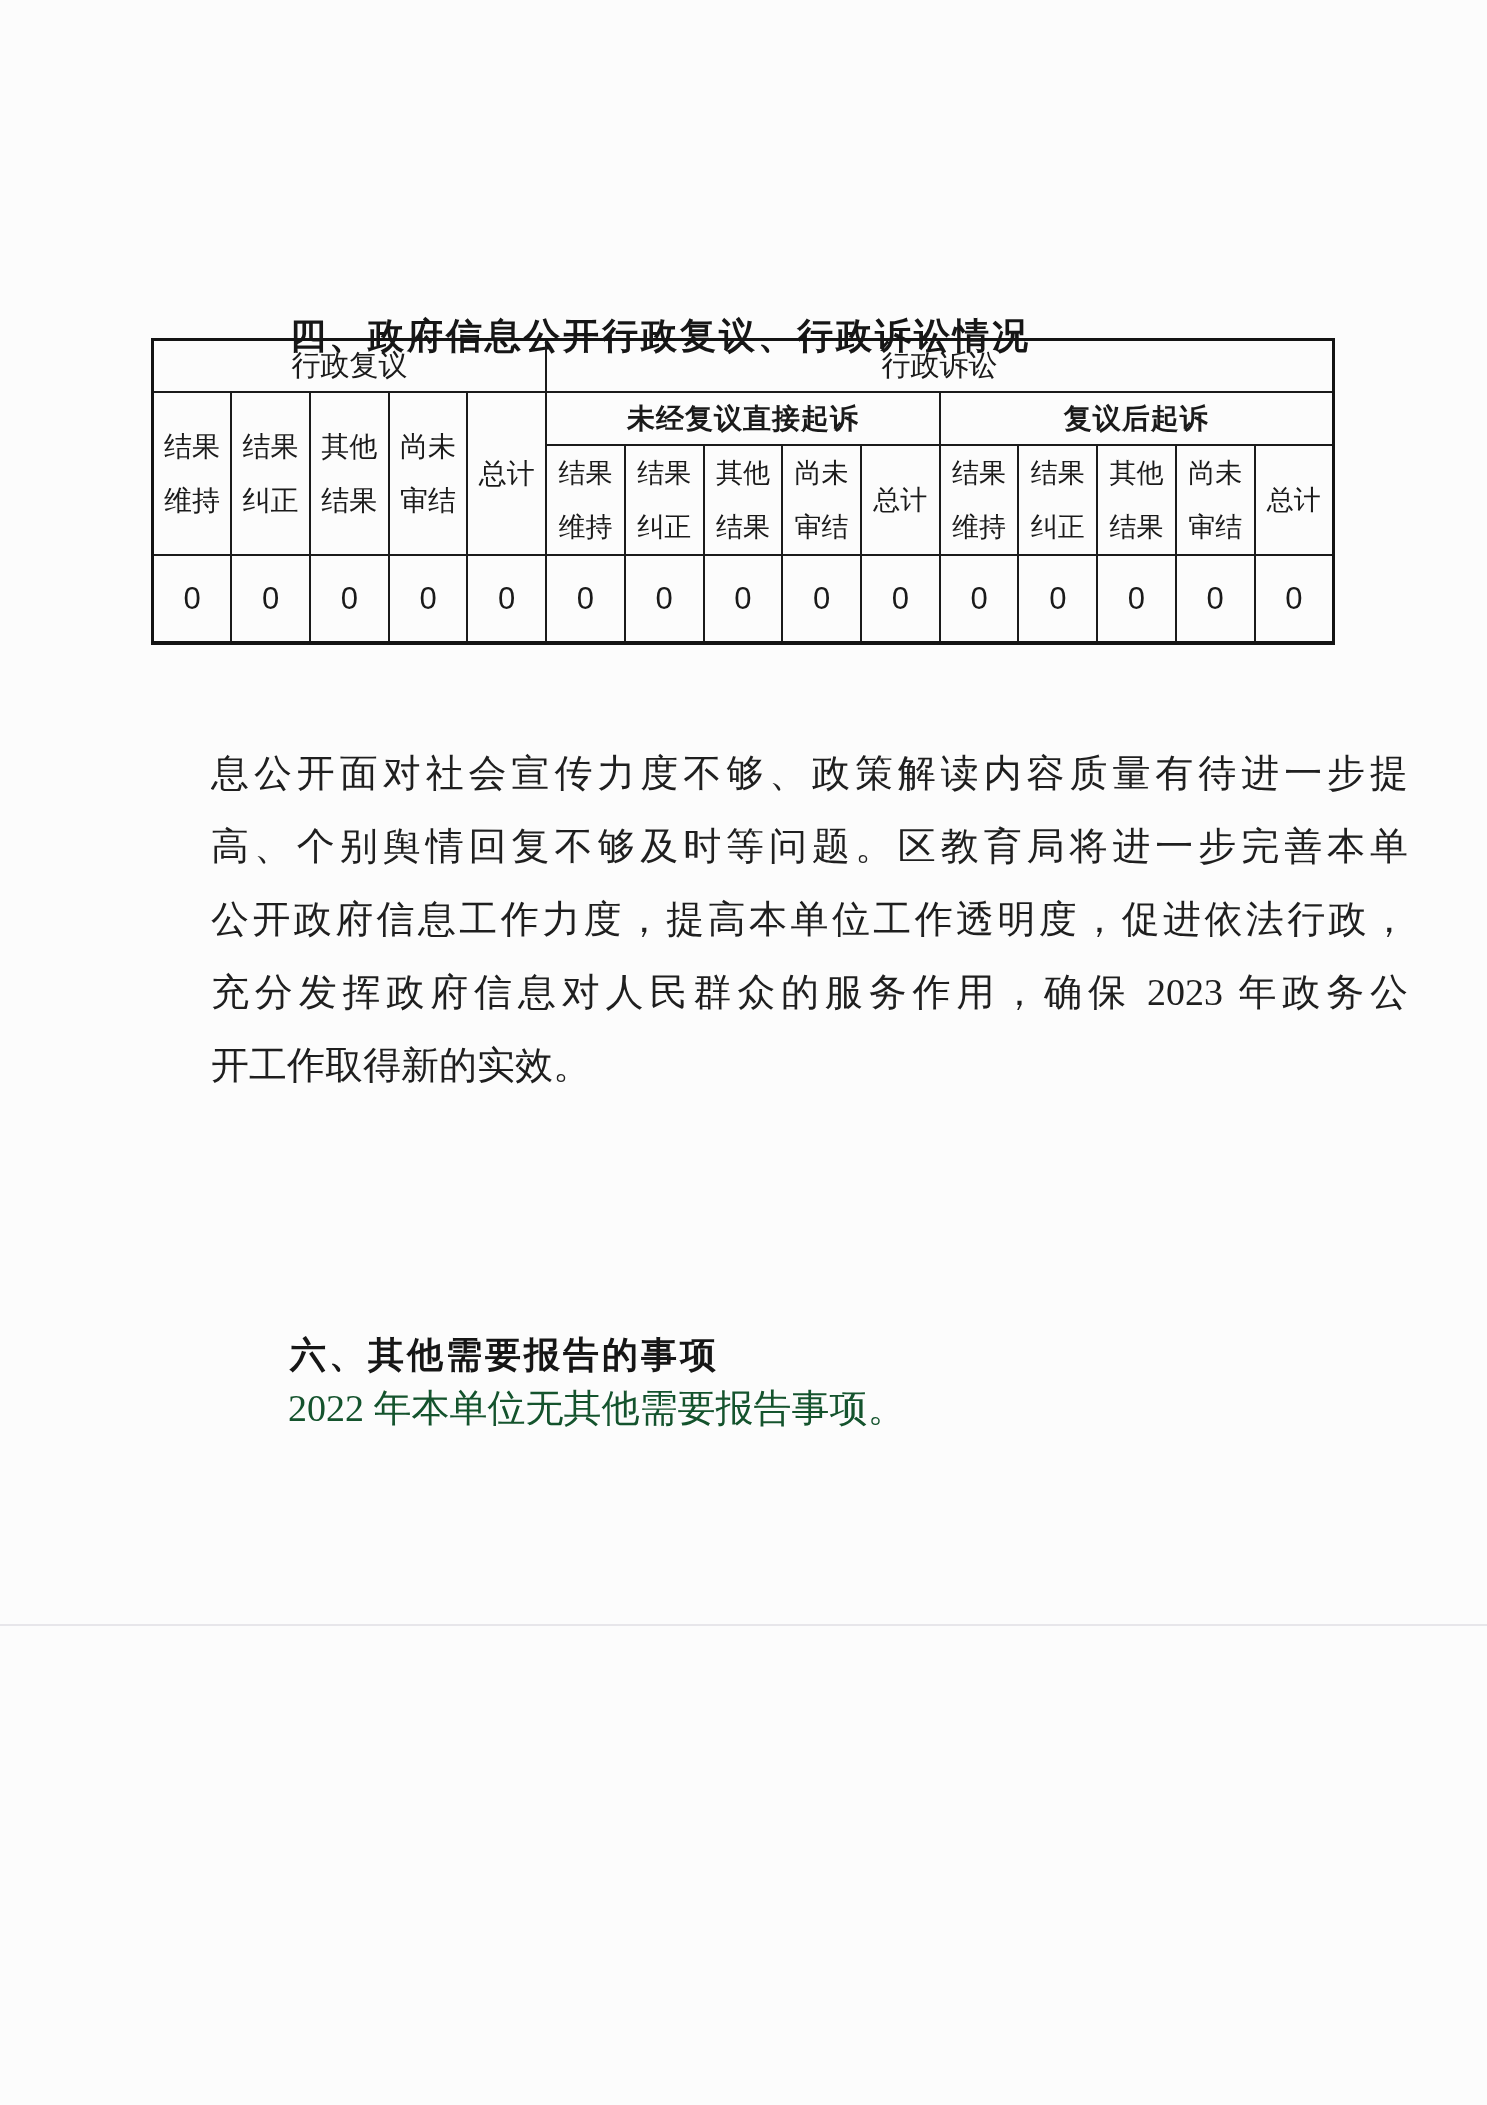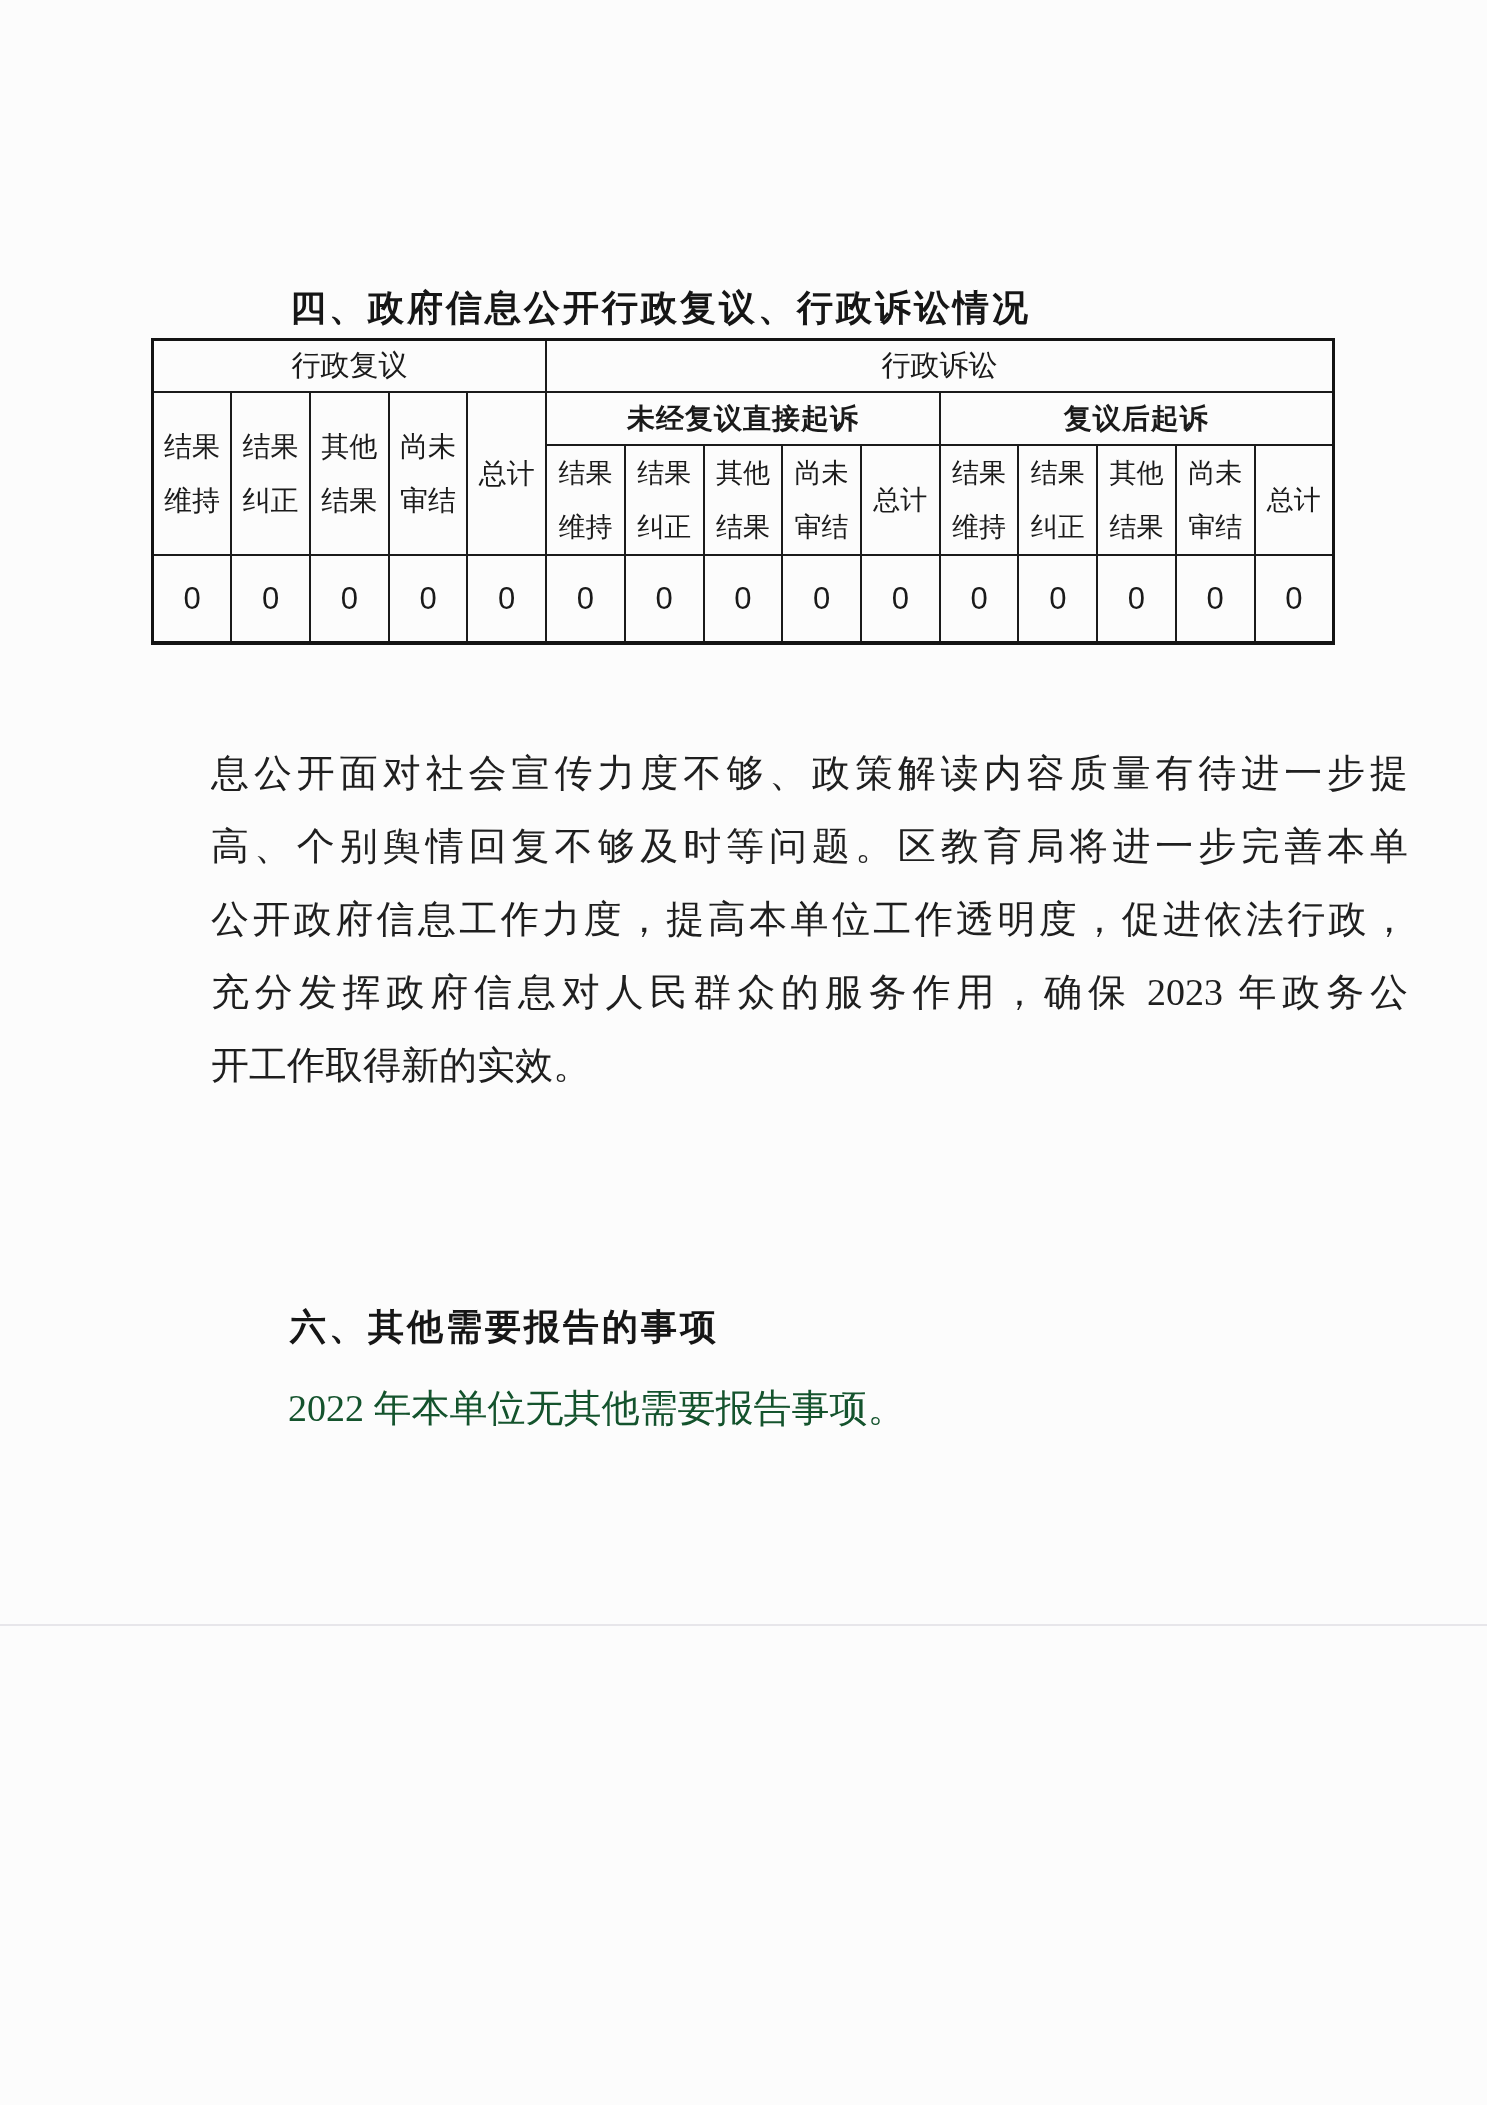--- a/index.html
+++ b/index.html
@@ -16,20 +16,21 @@
     overflow: hidden;
   }
   .heading {
     position: absolute;
     font-family: "Liberation Sans", "DejaVu Sans", sans-serif;
     font-weight: 700;
     font-size: 36px;
     letter-spacing: 3px;
     color: #161616;
     white-space: nowrap;
+    margin-top: 28px;
   }
   #h4 { top: 284px; left: 290px; }
   #h5 { top: 666px; left: 290px; }
   #h6 { top: 1303px; left: 290px; text-align: right; }
 
   
   table.stat {
     position: absolute;
     top: 338px;
     left: 151px;

